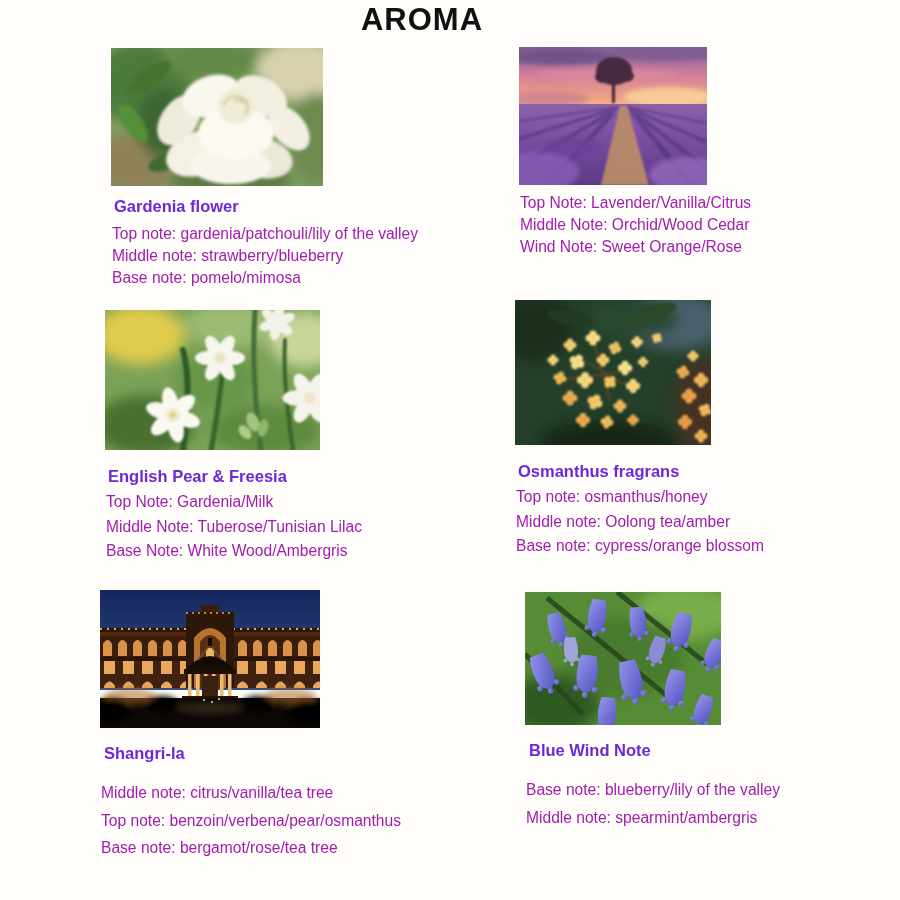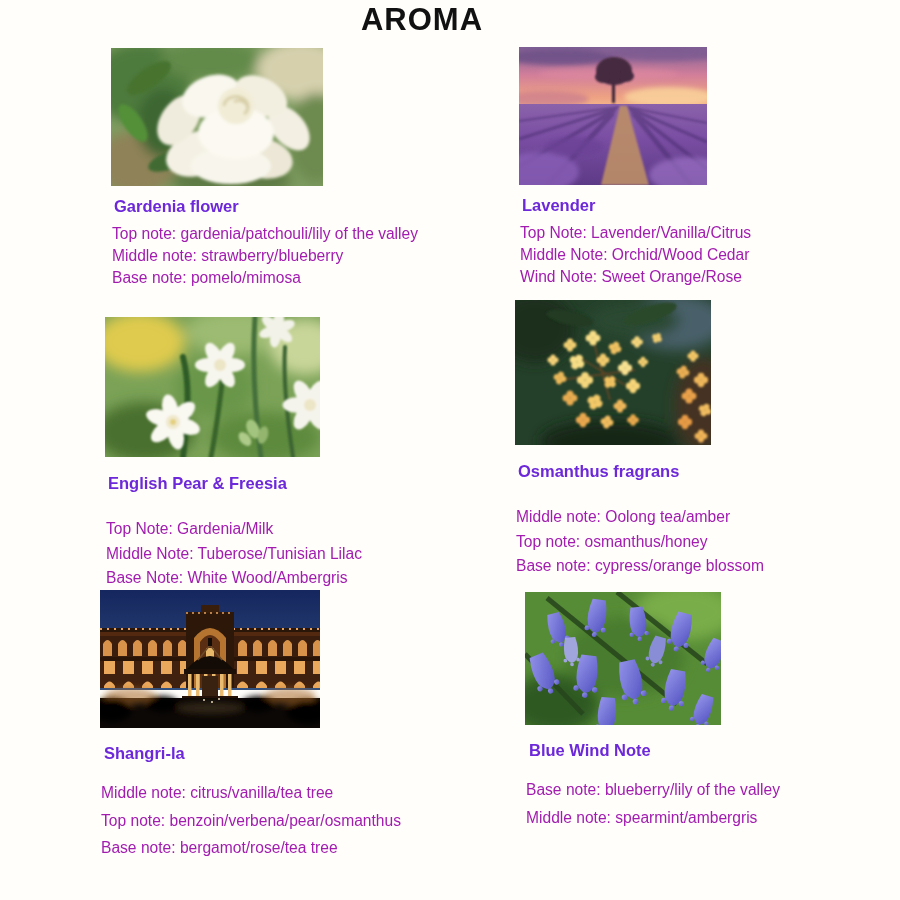--- a/index.html
+++ b/index.html
@@ -18,30 +18,30 @@
   .photo{display:block;}
   .photo svg{display:block;}
   .pname{font-weight:bold;font-size:16.5px;color:#6d28d9;}
   .notes div{font-size:15.6px;color:#a21caf;white-space:nowrap;}
 
   
   .row1 .pname{margin:11px 0 0 3px;}
   .row1 .notes{margin:7px 0 0 1px;}
   .row1 .notes div{line-height:22px;}
   .row2 .pname{margin:17px 0 0 3px;}
-  .row2 .notes{margin:24px 0 0 1px;}
+  .row2 .notes{margin:4px 0 0 1px;}
   .row2 .notes div{line-height:24.5px;}
   .row3 .pname{margin:16px 0 0 4px;}
   .row3 .notes{margin:16px 0 0 1px;}
   .row3 .notes div{line-height:27.5px;}
 
   
   #card-0{left:111px;top:48px;}
   #card-1{left:519px;top:47px;}
-  #card-2{left:105px;top:317px;}
+  #card-2{left:105px;top:310px;}
   #card-3{left:515px;top:300px;}
   #card-4{left:100px;top:590px;}
   #card-5{left:525px;top:592px;}
 </style>
 </head>
 <body>
 
 <div class="page-title">AROMA</div>
 
 <div class="card row1" id="card-0">
@@ -140,21 +140,20 @@
         <ellipse cx="84" cy="30" rx="8" ry="6" fill="#44293f"></ellipse>
         <ellipse cx="107" cy="29" rx="8" ry="6" fill="#44293f"></ellipse>
       </g>
       <g filter="url(#f-l3)">
         <ellipse cx="20" cy="125" rx="40" ry="20" fill="#8a5fb8" opacity="0.8"></ellipse>
         <ellipse cx="170" cy="128" rx="40" ry="18" fill="#9a6fc4" opacity="0.7"></ellipse>
         <ellipse cx="55" cy="100" rx="30" ry="10" fill="#6a4296" opacity="0.8"></ellipse>
       </g>
     </svg>
   </span>
-  <div class="pname">Lavender</div>
   <div class="notes">
     <div>Top Note: Lavender/Vanilla/Citrus</div>
     <div>Middle Note: Orchid/Wood Cedar</div>
     <div>Wind Note: Sweet Orange/Rose</div>
   </div>
 </div>
 
 <div class="card row2" id="card-2">
   <span class="photo" title="white freesia flowers with green stems">
     <svg width="215" height="140" viewBox="0 0 215 140">
@@ -270,22 +269,22 @@
         <use href="#osf" fill="#e8a048" transform="translate(174,96) scale(1.15)"></use>
         <use href="#osf" fill="#f0bc5e" transform="translate(190,110) rotate(25)"></use>
         <use href="#osf" fill="#e69a44" transform="translate(170,122) scale(1.1)"></use>
         <use href="#osf" fill="#eeb257" transform="translate(186,136)"></use>
         <use href="#osf" fill="#f2c665" transform="translate(178,56) scale(0.85)"></use>
       </g>
     </svg>
   </span>
   <div class="pname">Osmanthus fragrans</div>
   <div class="notes">
+    <div>Top note: osmanthus/honey</div>
     <div>Middle note: Oolong tea/amber</div>
-    <div>Top note: osmanthus/honey</div>
     <div>Base note: cypress/orange blossom</div>
   </div>
 </div>
 
 <div class="card row3" id="card-4">
   <span class="photo" title="palace building illuminated at night">
     <svg width="220" height="138" viewBox="0 0 220 138">
       <defs>
         <linearGradient id="g-ssky" x1="0" y1="0" x2="0" y2="1">
           <stop offset="0" stop-color="#15265e"></stop>

